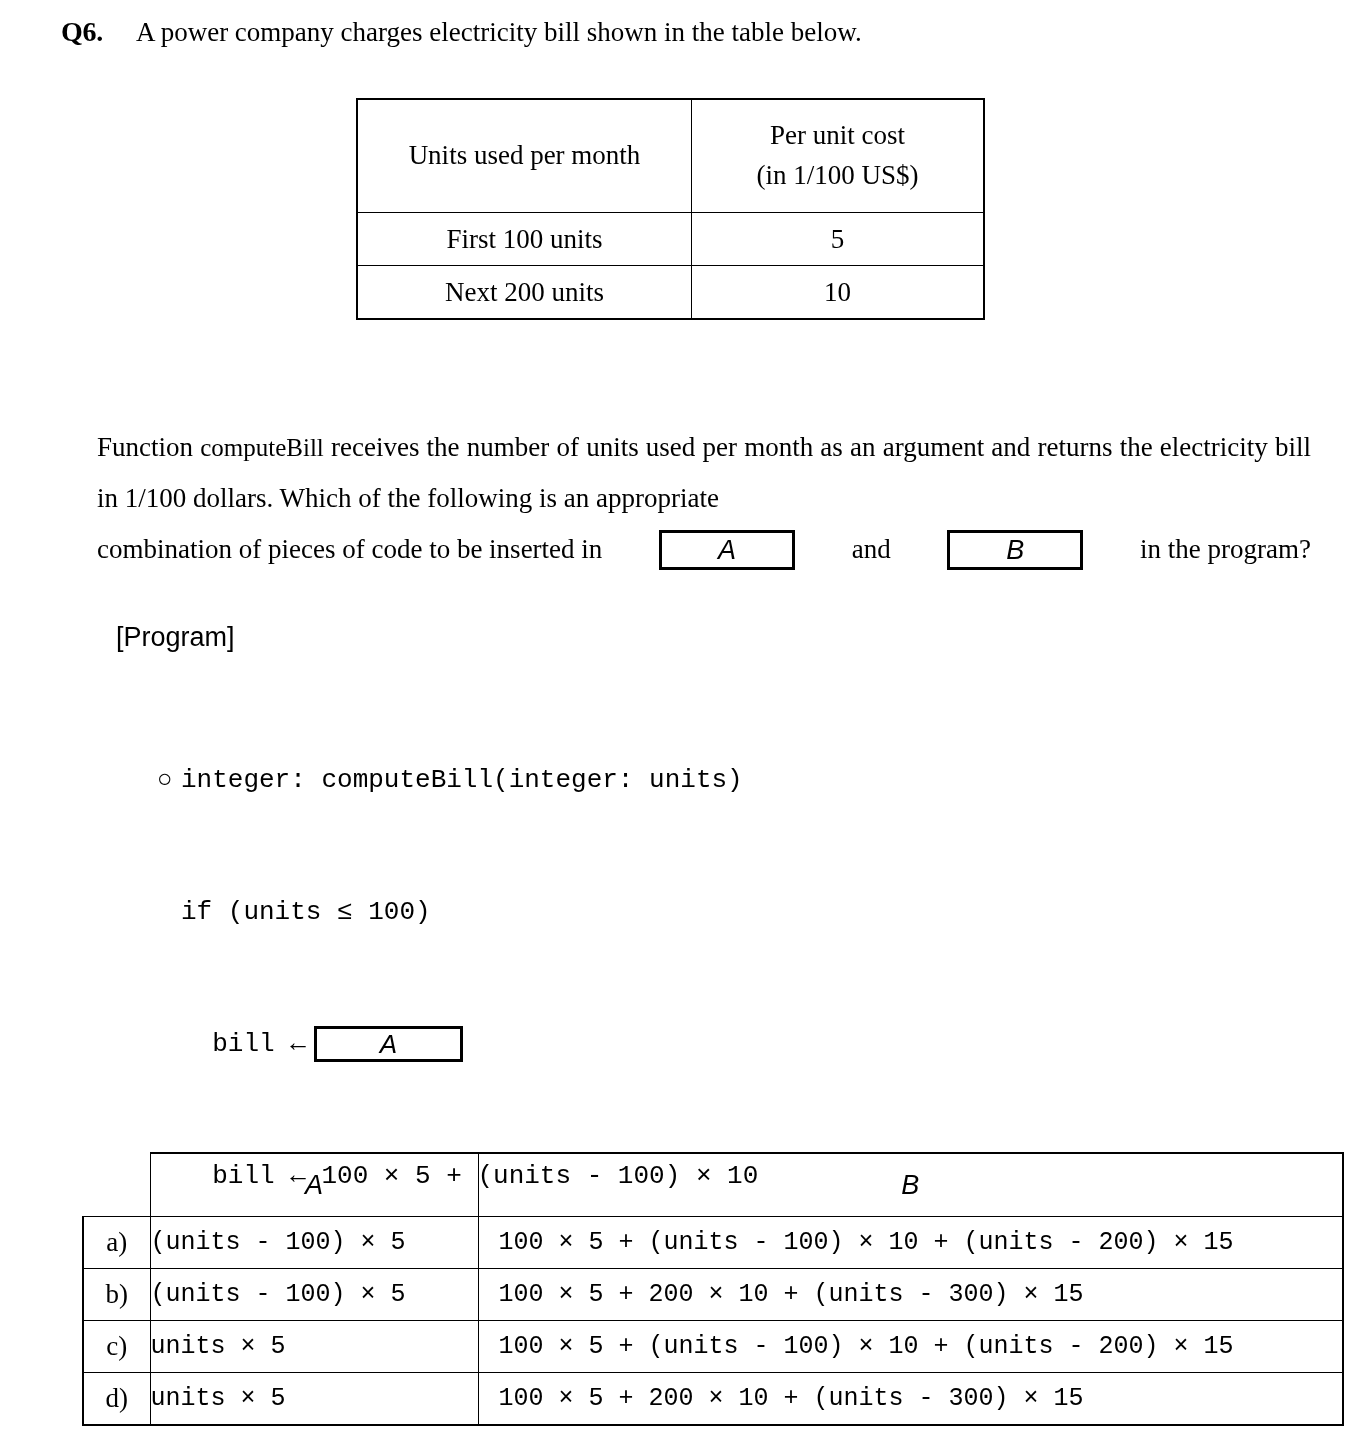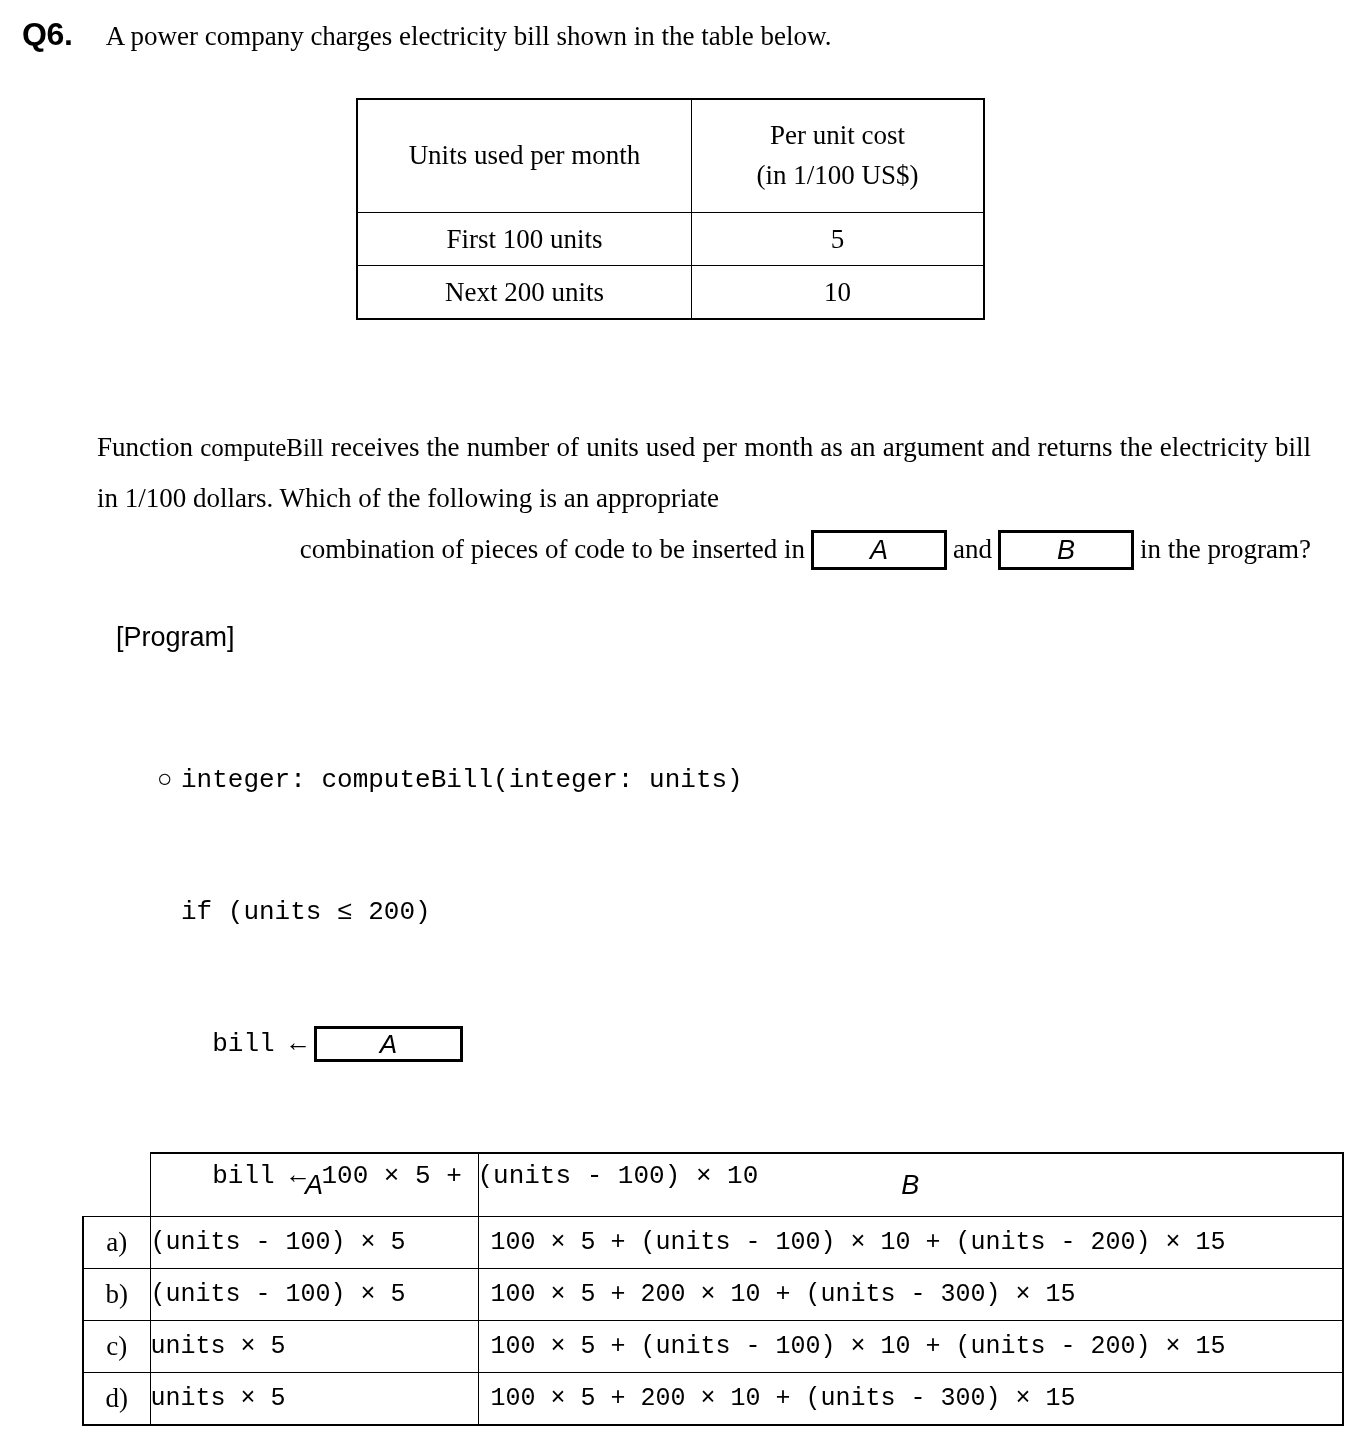--- a/index.html
+++ b/index.html
@@ -19,25 +19,26 @@
   
   .q-header {
     position: absolute;
     left: 22px;
     top: 16px;
     width: 1320px;
     display: flex;
     align-items: baseline;
   }
   .q-label {
-    font-family: Liberation Sans, sans-serif;
+    font-family: Liberation Serif, serif;
     font-weight: bold;
-    font-size: 32px;
+    font-size: 28px;
     letter-spacing: -0.3px;
     white-space: nowrap;
+    margin-left: 39px;
   }
   .q-text {
     font-family: "Liberation Serif", serif;
     font-size: 27px;
     margin-left: 33px;
     white-space: nowrap;
     text-align: right;
   }
 
   
@@ -76,21 +77,21 @@
     text-align: justify;
     text-justify: inter-word;
   }
   .para .mono {
     font-family: Liberation Serif, serif;
     font-size: 25px;
   }
   .para-lastline {
     display: flex;
     align-items: center;
-    justify-content: flex-end;
+    justify-content: space-between;
     width: 100%;
     white-space: nowrap;
   }
   .inline-box {
     display: inline-block;
     border: 3px solid #000;
     background: #fff;
     width: 130px;
     height: 34px;
     line-height: 34px;
@@ -191,21 +192,21 @@
     height: 51px;
     border: 1px solid #000;
   }
   tr.opt-row td.key {
     text-align: center;
     font-family: "Liberation Serif", serif;
     font-size: 27px;
     border-left: 2px solid #000;
   }
   tr.opt-row td.cell-a { }
-  tr.opt-row td.cell-b { padding-left: 12px; border-right: 2px solid #000; }
+  tr.opt-row td.cell-b { padding-left: 20px; border-right: 2px solid #000; }
   tr.opt-row.last-row td { border-bottom: 2px solid #000; }
 </style>
 </head>
 <body>
 
 <div class="q-header">
   <span class="q-label">Q6.</span>
   <span class="q-text">A power company charges electricity bill shown in the table below.</span>
 </div>
 
@@ -242,21 +243,21 @@
   </div>
 </div>
 
 <div class="program-title">[Program]</div>
 
 <div class="code-block">
   <div class="code-line">
     <span class="marker">○</span><span>integer: computeBill(integer: units)</span>
   </div>
   <div class="code-line">
-    <span>if (units ≤ 200)</span>
+    <span>if (units ≤ 100)</span>
   </div>
   <div class="code-line">
     <span>  bill ←</span><span class="code-box">A</span>
   </div>
   <div class="code-line">
     <span>  bill ← 100 × 5 + (units - 100) × 10</span>
   </div>
   
   
   

